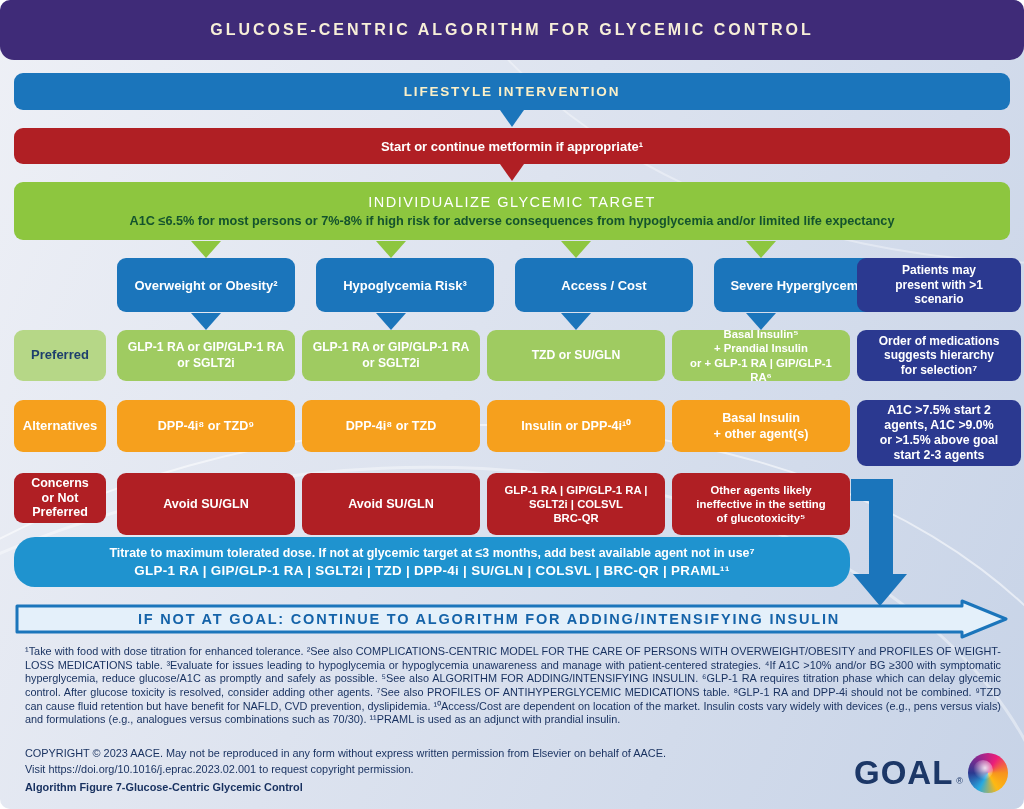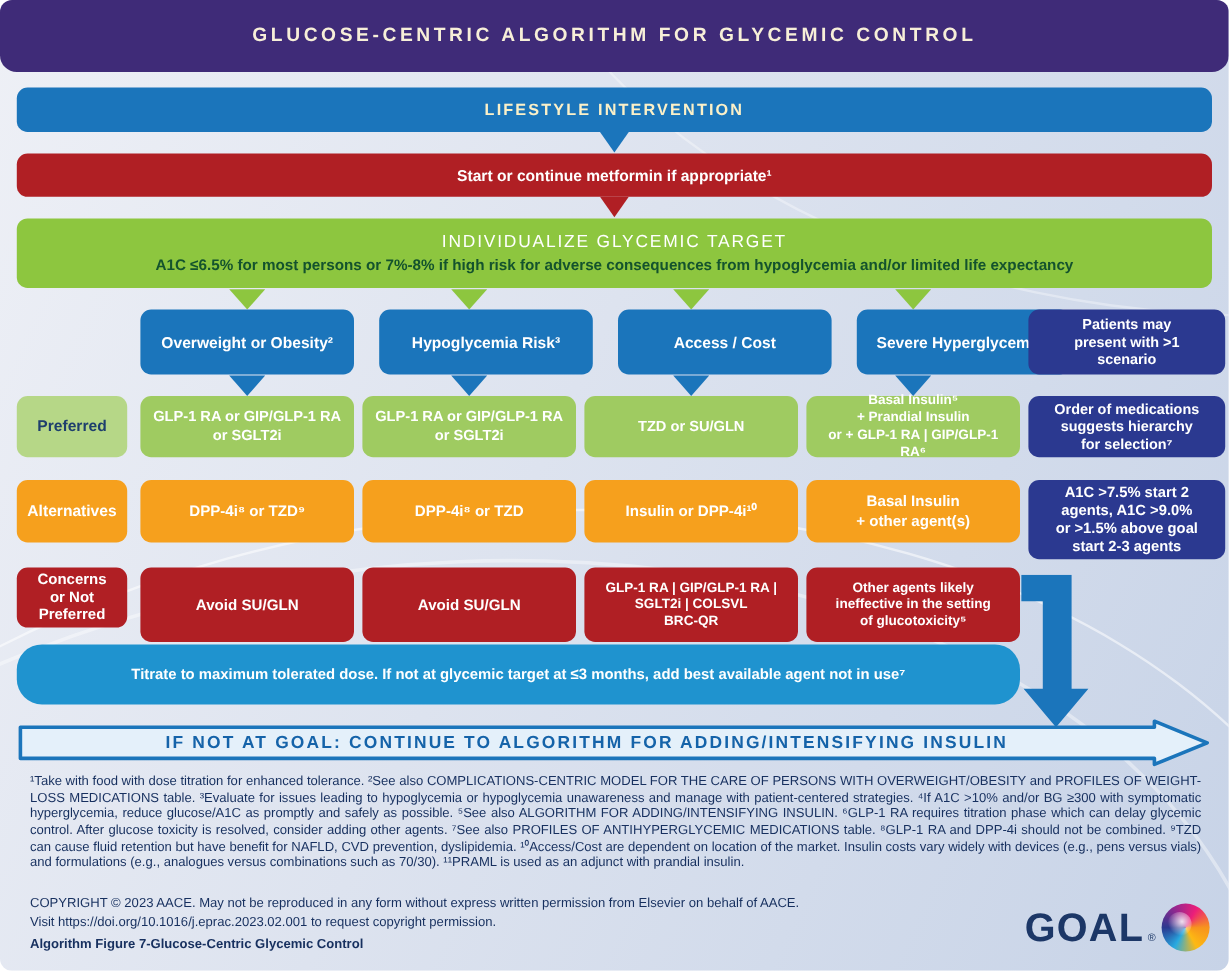--- a/index.html
+++ b/index.html
@@ -177,20 +177,21 @@
 ineffective in the setting
 of glucotoxicity⁵</div>
   </div>
 
   <svg id="elbow" width="58" height="128" viewBox="0 0 58 128">
     <path d="M0 0 L42 0 L42 95 L56 95 L29 127 L2 95 L18 95 L18 22 L0 22 Z" fill="#1b75bb"></path>
   </svg>
 
   <div id="titrate">
     <div class="titrate1">Titrate to maximum tolerated dose. If not at glycemic target at ≤3 months, add best available agent not in use⁷</div>
+    <div class="titrate2">GLP-1 RA | GIP/GLP-1 RA | SGLT2i | TZD | DPP-4i | SU/GLN | COLSVL | BRC-QR | PRAML¹¹</div>
   </div>
 
   <svg id="goal-svg" width="996" height="40" viewBox="0 0 996 40">
     <path d="M3 7 L948 7 L948 2 L992 20 L948 38 L948 33 L3 33 Z" fill="#e4f0fa" stroke="#1b75bb" stroke-width="3" stroke-linejoin="round"></path>
   </svg>
   <div id="goal-text">IF NOT AT GOAL: CONTINUE TO ALGORITHM FOR ADDING/INTENSIFYING INSULIN</div>
 
   <div id="footnotes">¹Take with food with dose titration for enhanced tolerance. ²See also COMPLICATIONS-CENTRIC MODEL FOR THE CARE OF PERSONS WITH OVERWEIGHT/OBESITY and PROFILES OF WEIGHT-LOSS MEDICATIONS table. ³Evaluate for issues leading to hypoglycemia or hypoglycemia unawareness and manage with patient-centered strategies. ⁴If A1C &gt;10% and/or BG ≥300 with symptomatic hyperglycemia, reduce glucose/A1C as promptly and safely as possible. ⁵See also ALGORITHM FOR ADDING/INTENSIFYING INSULIN. ⁶GLP-1 RA requires titration phase which can delay glycemic control. After glucose toxicity is resolved, consider adding other agents. ⁷See also PROFILES OF ANTIHYPERGLYCEMIC MEDICATIONS table. ⁸GLP-1 RA and DPP-4i should not be combined. ⁹TZD can cause fluid retention but have benefit for NAFLD, CVD prevention, dyslipidemia. ¹⁰Access/Cost are dependent on location of the market. Insulin costs vary widely with devices (e.g., pens versus vials) and formulations (e.g., analogues versus combinations such as 70/30). ¹¹PRAML is used as an adjunct with prandial insulin.</div>
 
   <div id="copyright">

